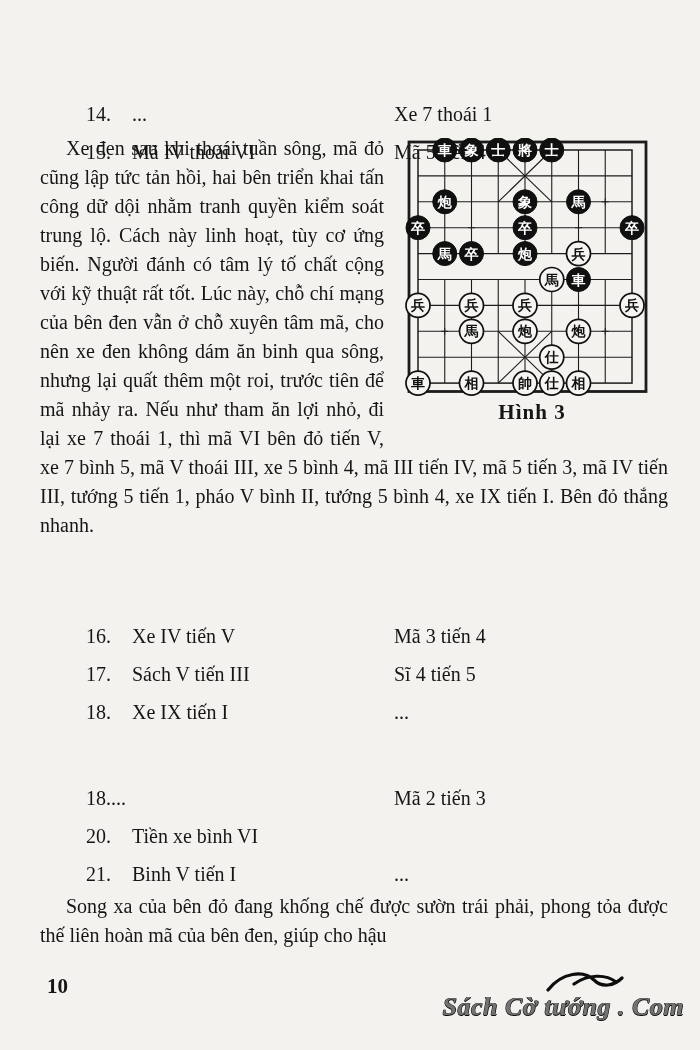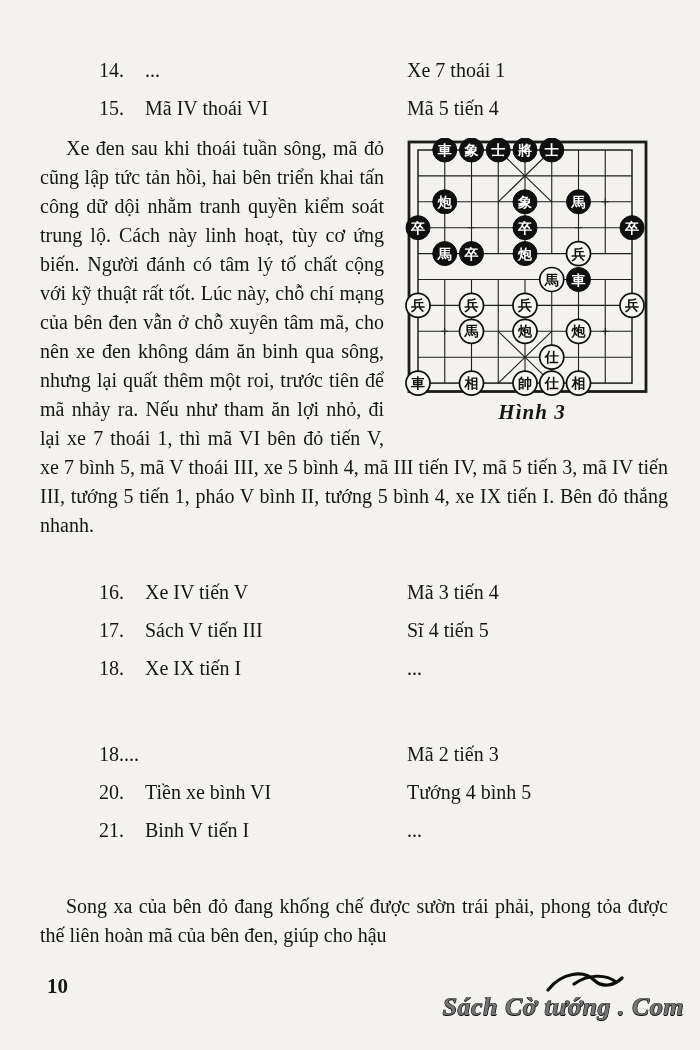--- a/index.html
+++ b/index.html
@@ -4,36 +4,36 @@
 <style>
   html,body{margin:0;padding:0;}
   body{
     width:700px;height:1050px;position:relative;overflow:hidden;
     background:#f3f2ef;
     font-family:"Liberation Serif","DejaVu Serif",serif;
     color:#161616;
   }
   .page{position:absolute;inset:0;}
   
-  .moves{position:absolute;left:99px;width:580px;}
+  .moves{position:absolute;left:86px;width:580px;margin-top:44px;}
   .mrow{display:flex;line-height:29px;margin-bottom:9px;font-size:20px;}
   .mno{min-width:46px;white-space:nowrap;}
   .mred{min-width:262px;white-space:nowrap;}
   .mblk{white-space:nowrap;}
   
   .para{
     position:absolute;left:40px;width:628px;
     font-size:20px;line-height:29px;text-align:justify;
     text-indent:26px;margin:0;
   }
   
   .diagram{float:right;width:272px;margin:4px 0 6px 12px;text-indent:0;}
   .diagram svg{display:block;}
   .caption{
-    text-align:center;font-style:italic;font-weight:bold;
+    text-align:center;font-weight:bold;
     font-size:21px;margin-top:2px;letter-spacing:1px;
   }
   
   .pagenum{position:absolute;left:47px;top:943px;font-size:21px;font-weight:bold;margin-top:31px;}
   .watermark{
     position:absolute;right:16px;top:992px;width:270px;text-align:right;
     font-style:italic;font-weight:bold;font-size:26px;color:#737373;
     letter-spacing:0.5px;
     text-shadow:0.7px 0 0 #0d0d0d,-0.5px 0 0 #0d0d0d,0 0.5px 0 #0d0d0d;
     white-space:nowrap;
@@ -263,21 +263,20 @@
 
   <div class="moves" style="top:740px;">
       <div class="mrow">
         <span class="mno">18....</span>
         <span class="mred"></span>
         <span class="mblk">Mã 2 tiến 3</span>
       </div>
       <div class="mrow">
         <span class="mno">20.</span>
         <span class="mred">Tiền xe bình VI</span>
-        <span class="mblk">Tướng 4 bình 5</span>
       </div>
       <div class="mrow">
         <span class="mno">21.</span>
         <span class="mred">Binh V tiến I</span>
         <span class="mblk">...</span>
       </div>
     </div>
 
   <p class="para" style="top:892px;">Song xa của bên đỏ đang khống chế được sườn trái phải, phong tỏa được thế liên hoàn mã của bên đen, giúp cho hậu</p>
 

